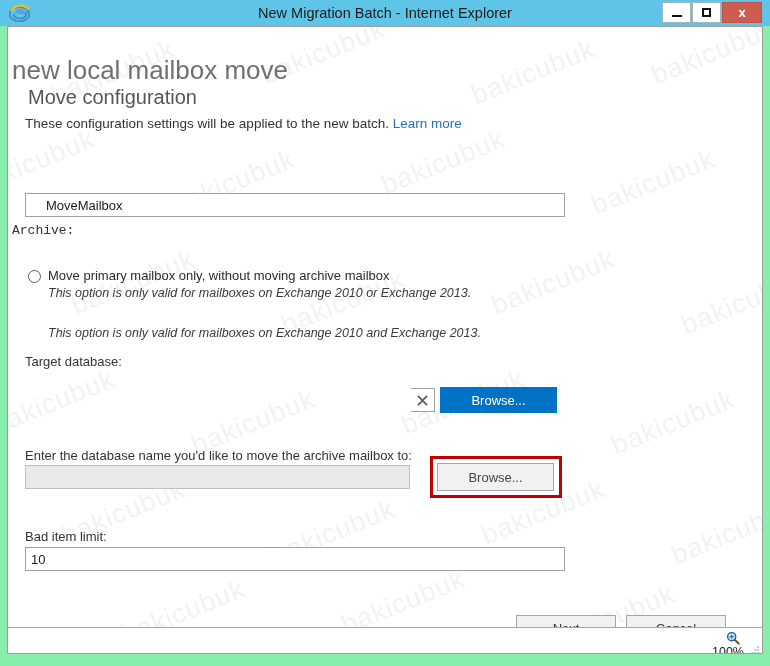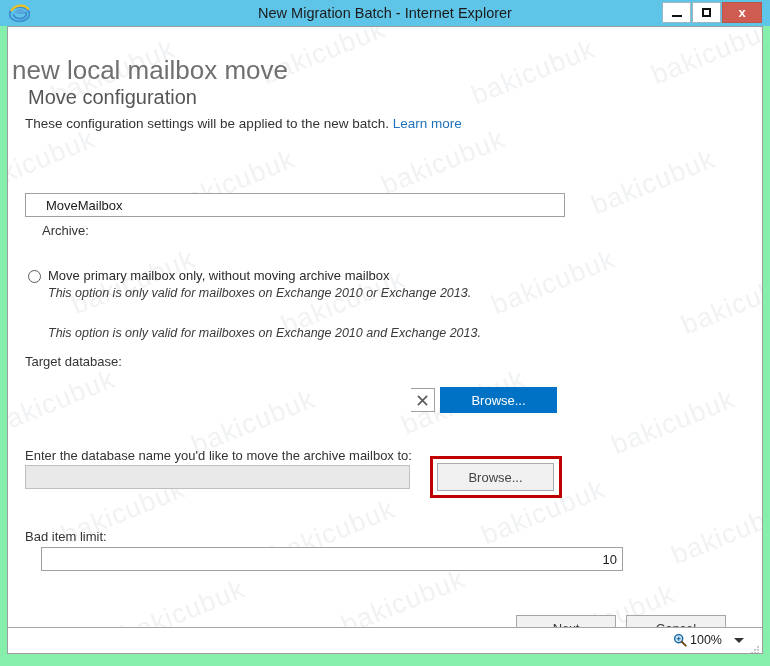--- a/index.html
+++ b/index.html
@@ -188,21 +188,21 @@
   }
   .text-input.disabled {
     background: #e9e9e9;
     border: 1px solid #bfbfbf;
     color: #8a8a8a;
   }
 
   #name-input   { left: 17px; top: 166px; width: 540px; padding-left: 20px; }
   #db-input     { left: 17px; top: 361px; width: 385px; }
   #archive-input{ left: 17px; top: 438px; width: 385px; }
-  #bad-item-input { left: 33px; top: 520px; width: 582px; text-align: right; }
+  #bad-item-input { left: 17px; top: 520px; width: 540px; }
 
   
   #db-clear {
     position: absolute;
     left: 403px; top: 361px;
     width: 24px; height: 24px;
     box-sizing: border-box;
     border: 1px solid #a0a0a0;
     border-left: none;
     background: #ffffff;
@@ -314,20 +314,21 @@
     border-top: 1px solid #a6a6a6;
     box-sizing: border-box;
     z-index: 3;
   }
   #zoom-group {
     position: absolute;
     right: 6px; top: 3px;
     display: flex;
     align-items: center;
     height: 18px;
+    flex-direction: column;
   }
   #zoom-icon {
     width: 14px; height: 14px;
     margin-right: 3px;
     position: relative;
   }
   #zoom-level {
     font-size: 12.5px;
     color: #1a1a1a;
     font-family: "Liberation Sans", sans-serif;
@@ -406,21 +407,21 @@
       <div id="page-heading">new local mailbox move</div>
       <div id="page-subheading">Move configuration</div>
 
       <div id="intro-line">
         <span>These configuration settings will be applied to the new batch.</span>
         <a href="#">Learn more</a>
       </div>
 
       <input id="name-input" class="text-input" type="text" value="MoveMailbox" style="">
 
-      <div class="field-label" style="left:34px; top:196px;">Archive:</div>
+      <div class="field-label" style="left:4px; top:196px;font-family:Liberation Mono, monospace;">Archive:</div>
 
 
       <div class="radio-row" style="top:241px;align-items:flex-end;">
         <span class="radio-mark"></span>
         <span class="radio-label">Move primary mailbox only, without moving archive mailbox</span>
       </div>
       <div class="radio-note" style="top:259px;">This option is only valid for mailboxes on Exchange 2010 or Exchange 2013.</div>
 
       <div class="radio-note" style="top:299px;">This option is only valid for mailboxes on Exchange 2010 and Exchange 2013.</div>
 

